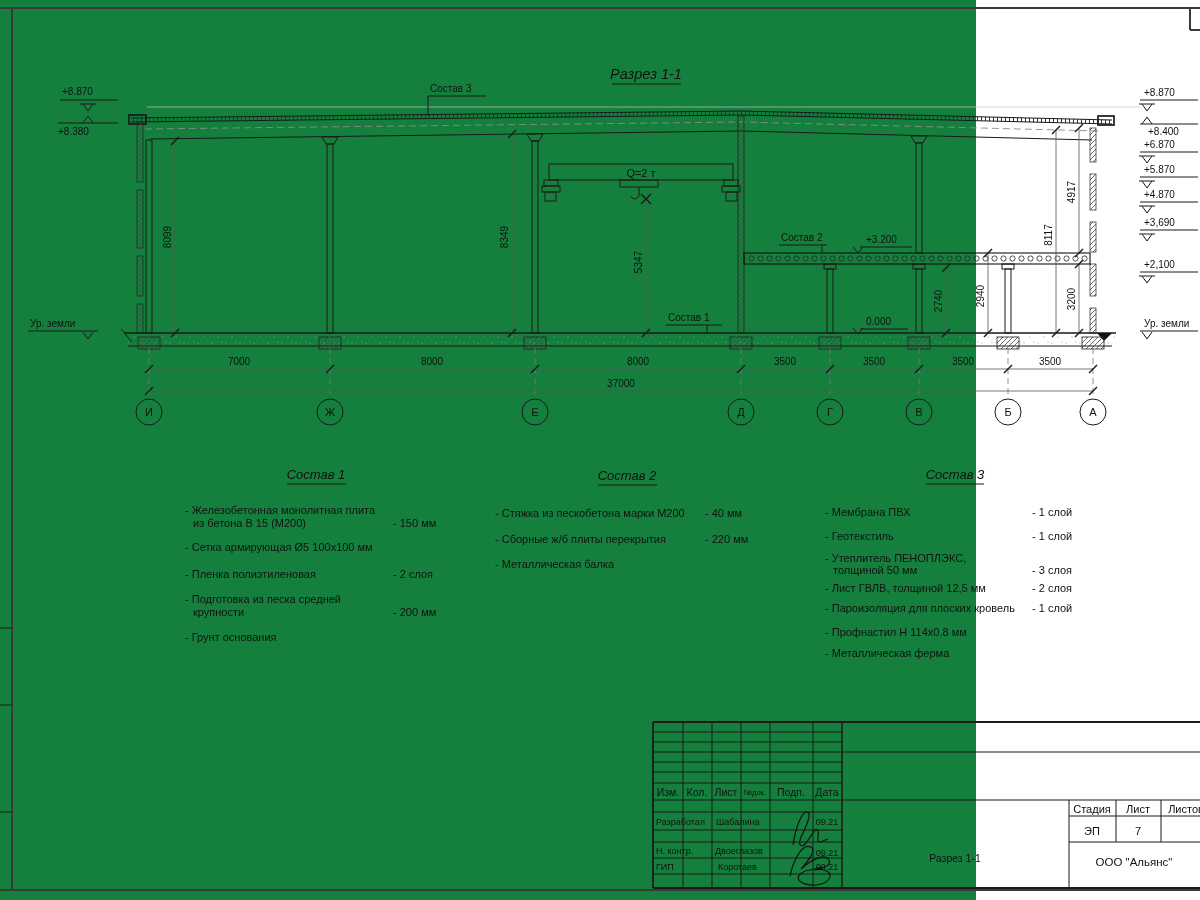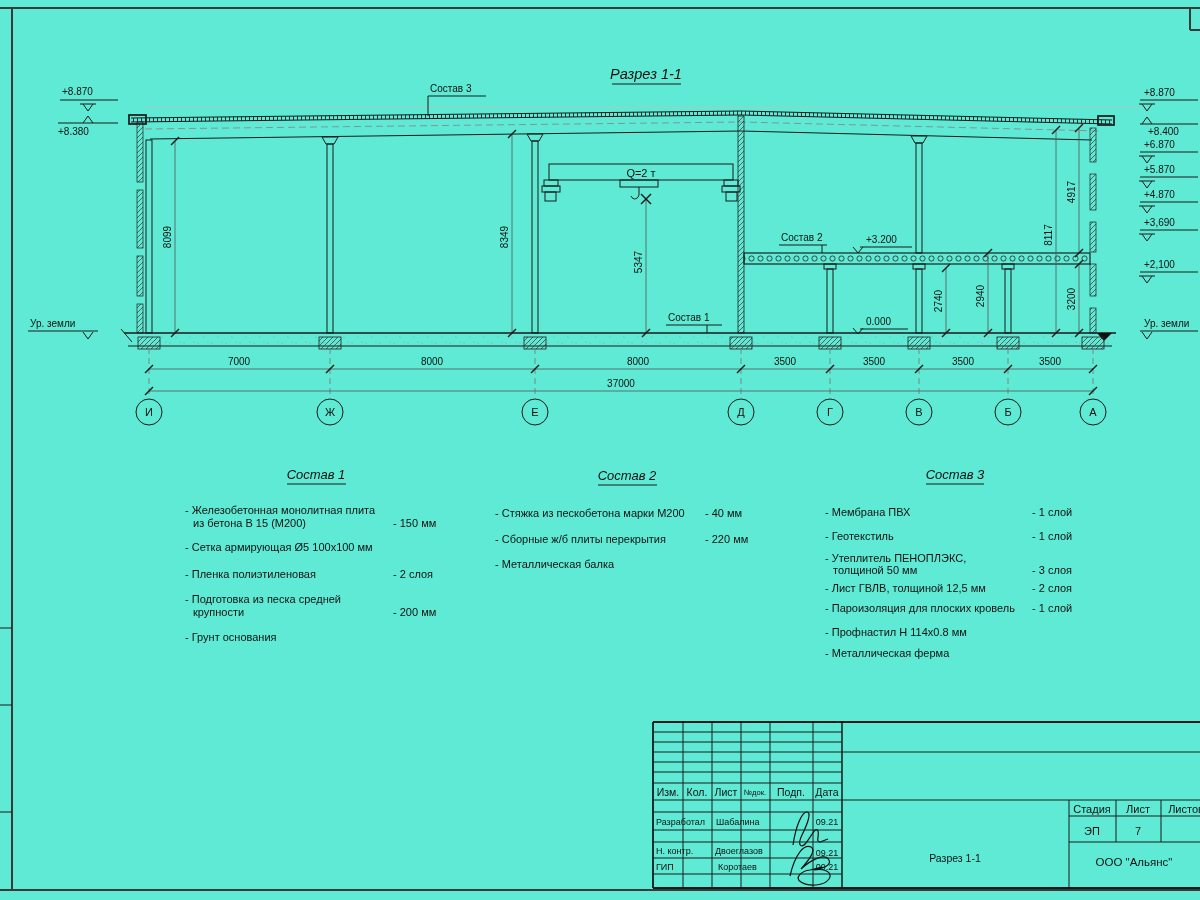--- a/index.html
+++ b/index.html
@@ -1,16 +1,16 @@
 <!DOCTYPE html>
 <html><head>
 <meta charset="utf-8">
 <style>
   html,body{margin:0;padding:0;background:#fff;}
-  #sheet{position:relative;width:1200px;height:900px;background:#5eead4;
+  #sheet{position:relative;width:976px;height:900px;background:#15803d;
          font-family:"Liberation Sans",sans-serif;}
   svg{position:absolute;left:0;top:0;}
   svg text{fill:#111;font-family:"Liberation Sans",sans-serif;}
   .ln{stroke:#1a1a1a;stroke-width:1;fill:none;}
   .ln2{stroke:#1a1a1a;stroke-width:1.7;fill:none;}
   .frame{stroke:#3a3a3a;stroke-width:2;fill:none;}
   .dash{stroke:#8a8a8a;stroke-width:.9;fill:none;stroke-dasharray:7 4;}
   .axd{stroke:#777;stroke-width:.8;fill:none;stroke-dasharray:6 4;}
   .faint{stroke:#c2c2c2;stroke-width:.7;fill:none;}
   .dimln{stroke:#555;stroke-width:.8;fill:none;}

